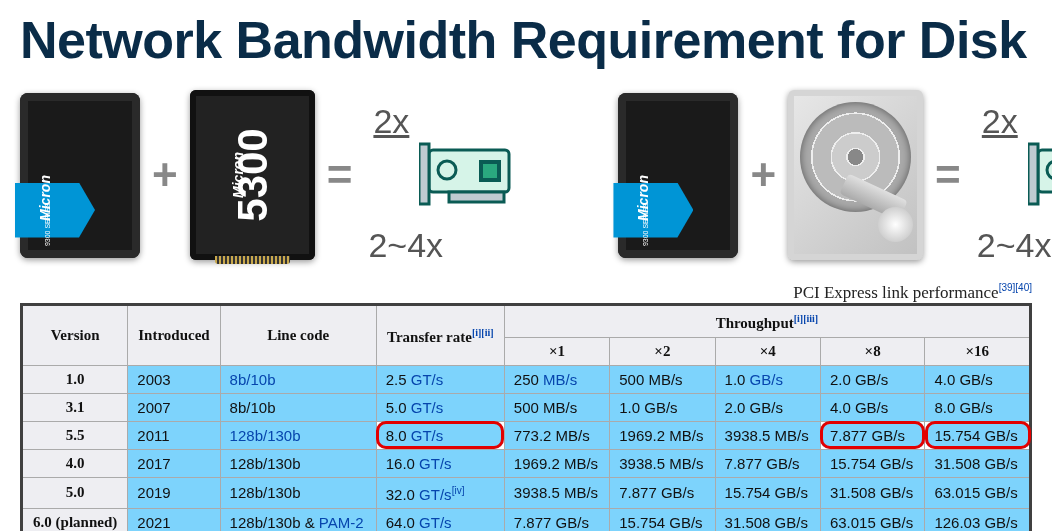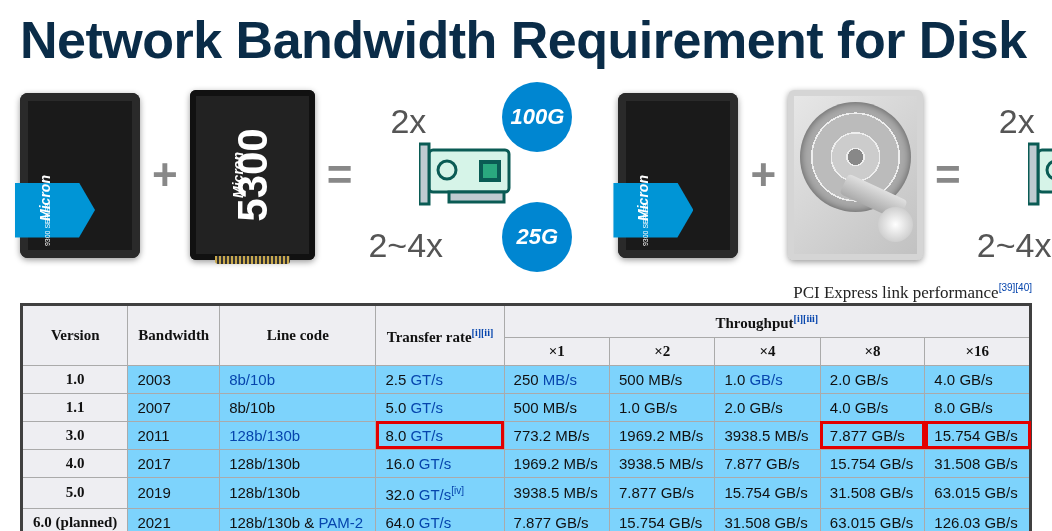--- a/index.html
+++ b/index.html
@@ -151,24 +151,25 @@
     height: 190px;
   }
   .nic {
     position: absolute;
     top: 62px;
     left: 55px;
   }
   .multtop {
     position: absolute;
     top: 22px;
-    left: 26px;
+    left: 9px;
     font-size: 34px;
     font-weight: 400;
     color: #555;
+    text-decoration: underline;
   }
   .multbot {
     position: absolute;
     bottom: 5px;
     left: 4px;
     font-size: 34px;
     font-weight: 400;
     color: #555;
     text-align: right;
   }
@@ -217,21 +218,21 @@
     font-family: Georgia, serif;
   }
   table.pci td { background: #7dd3fc; }
   table.pci th.rowhead {
     background: #eeeef2;
     text-align: center;
   }
   a.wk { color: #0645ad; text-decoration: none; }
   sup.ref a { color: #0645ad; text-decoration: none; font-size: 10px;}
   .hl { outline: 3px solid #e30000; outline-offset: -3px; }
-  td.hl { font-weight: 400; }
+  td.hl { font-weight: 400; border-radius: 10px; }
 </style>
 </head>
 <body>
 
 <h1 class="title">Network Bandwidth Requirement for Disk</h1>
 
 <div class="diagrams">
 
   <div class="group">
     <div class="ssd9300">
@@ -241,31 +242,29 @@
     </div>
     <div class="op">+</div>
     <div class="ssd5300">
       <div class="brand">Micron</div>
       <div class="big">5300</div>
       <div class="connector"></div>
     </div>
     <div class="op">=</div>
     <div class="nicblock">
       <div class="multtop">2x</div>
-      <div class="badge top">100G</div>
       <svg class="nic" width="95" height="70" viewBox="0 0 95 70">
         <rect x="10" y="8" width="80" height="42" rx="4" fill="#d6f4e8" stroke="#0a5b54" stroke-width="3"></rect>
         <rect x="0" y="2" width="10" height="60" fill="#bfcbd1" stroke="#0a5b54" stroke-width="3"></rect>
         <rect x="60" y="18" width="22" height="22" fill="#0a5b54"></rect>
         <rect x="64" y="22" width="14" height="14" fill="#2aa87f"></rect>
         <circle cx="28" cy="28" r="9" fill="none" stroke="#0a5b54" stroke-width="3"></circle>
         <rect x="30" y="50" width="55" height="10" fill="#bfcbd1" stroke="#0a5b54" stroke-width="3"></rect>
       </svg>
       <div class="multbot">2~4x</div>
-      <div class="badge bot">25G</div>
     </div>
   </div>
 
   <div class="separator"></div>
 
   <div class="group">
     <div class="ssd9300">
       <div class="label"></div>
       <div class="brand"><i>Micron</i></div>
       <div class="series">9300 SERIES</div>
@@ -296,21 +295,21 @@
 </div>
 
 <div class="caption">
   <span>PCI Express link performance</span><sup class="ref"><a href="#">[39]</a><a href="#">[40]</a></sup>
 </div>
 
 <table class="pci">
   <thead>
     <tr>
       <th rowspan="2">Version</th>
-      <th rowspan="2">Bandwidth</th>
+      <th rowspan="2">Introduced</th>
       <th rowspan="2">Line code</th>
       <th rowspan="2">
         <span>Transfer rate</span><sup class="ref"><a href="#">[i]</a><a href="#">[ii]</a></sup>
       </th>
       <th colspan="5">
         <span>Throughput</span><sup class="ref"><a href="#">[i]</a><a href="#">[iii]</a></sup>
       </th>
     </tr>
     <tr>
       <th>×1</th>
@@ -326,32 +325,32 @@
         <td>2003</td>
         <td><a class="wk" href="#">8b/10b</a></td>
         <td>2.5<a class="wk" href="#"> GT/s</a></td>
         <td>250 <a class="wk" href="#">MB/s</a></td>
         <td>500 MB/s</td>
         <td>1.0 <a class="wk" href="#">GB/s</a></td>
         <td>2.0 GB/s</td>
         <td>4.0 GB/s</td>
       </tr>
       <tr>
-        <th class="rowhead">1.1</th>
+        <th class="rowhead">3.1</th>
         <td>2007</td>
         <td>8b/10b</td>
         <td>5.0<a class="wk" href="#"> GT/s</a></td>
         <td>500 MB/s</td>
         <td>1.0 GB/s</td>
         <td>2.0 GB/s</td>
         <td>4.0 GB/s</td>
         <td>8.0 GB/s</td>
       </tr>
       <tr>
-        <th class="rowhead">3.0</th>
+        <th class="rowhead">5.5</th>
         <td>2011</td>
         <td><a class="wk" href="#">128b/130b</a></td>
         <td class="hl">8.0<a class="wk" href="#"> GT/s</a></td>
         <td>773.2 MB/s</td>
         <td>1969.2 MB/s</td>
         <td>3938.5 MB/s</td>
         <td class="hl">7.877 GB/s</td>
         <td class="hl">15.754 GB/s</td>
       </tr>
       <tr>

